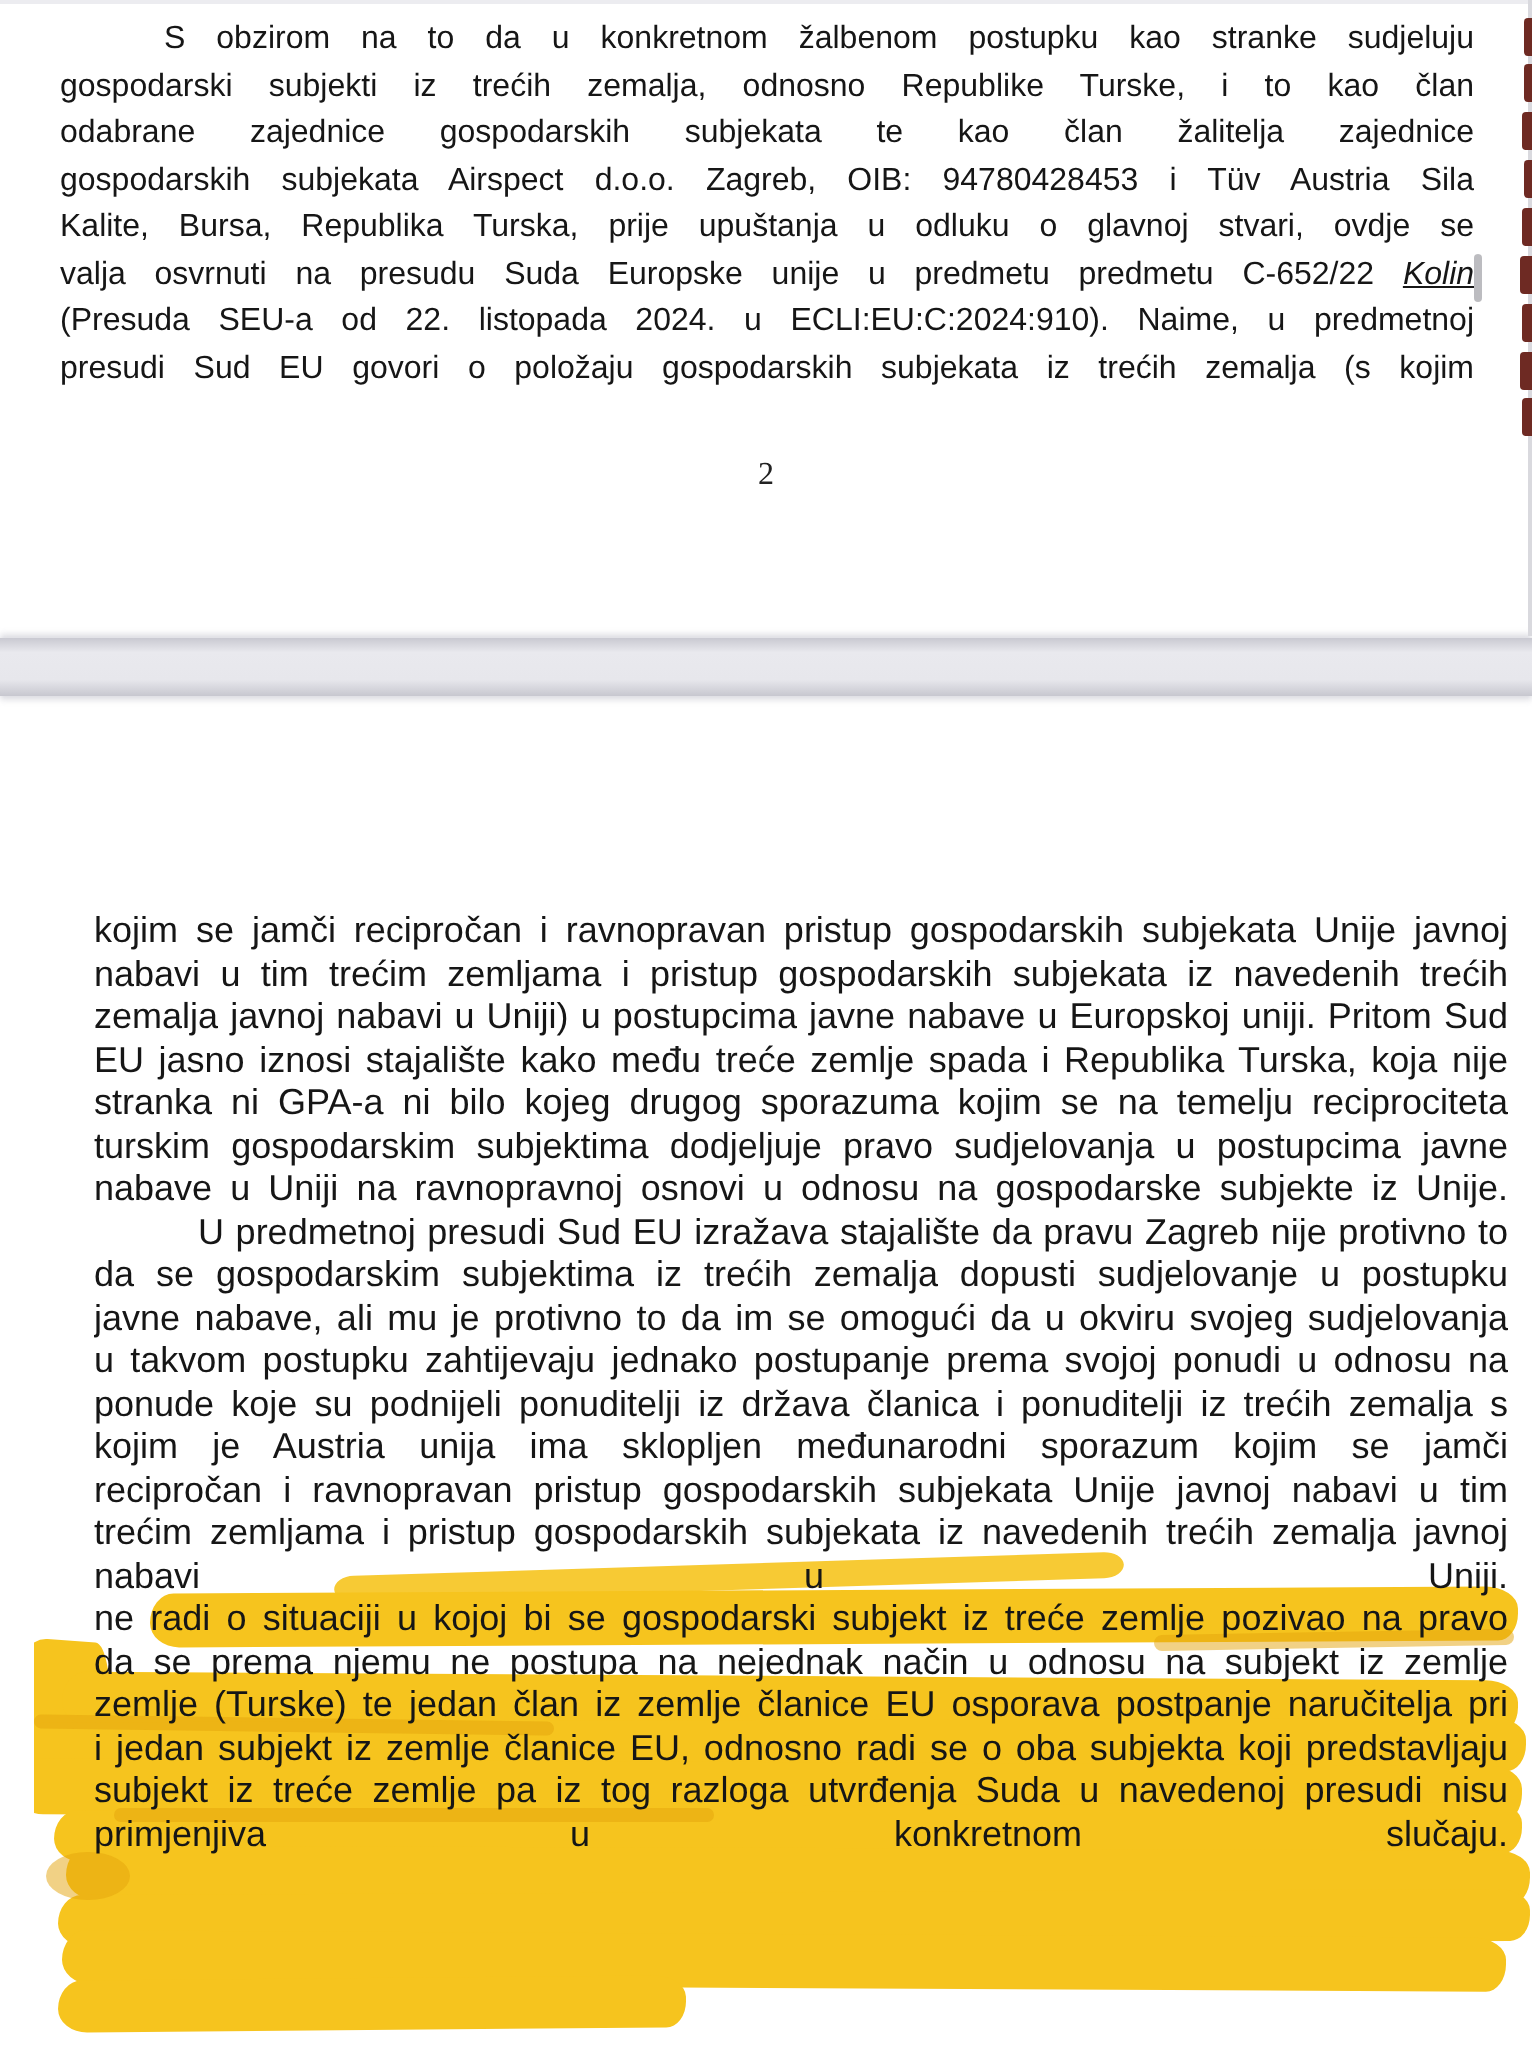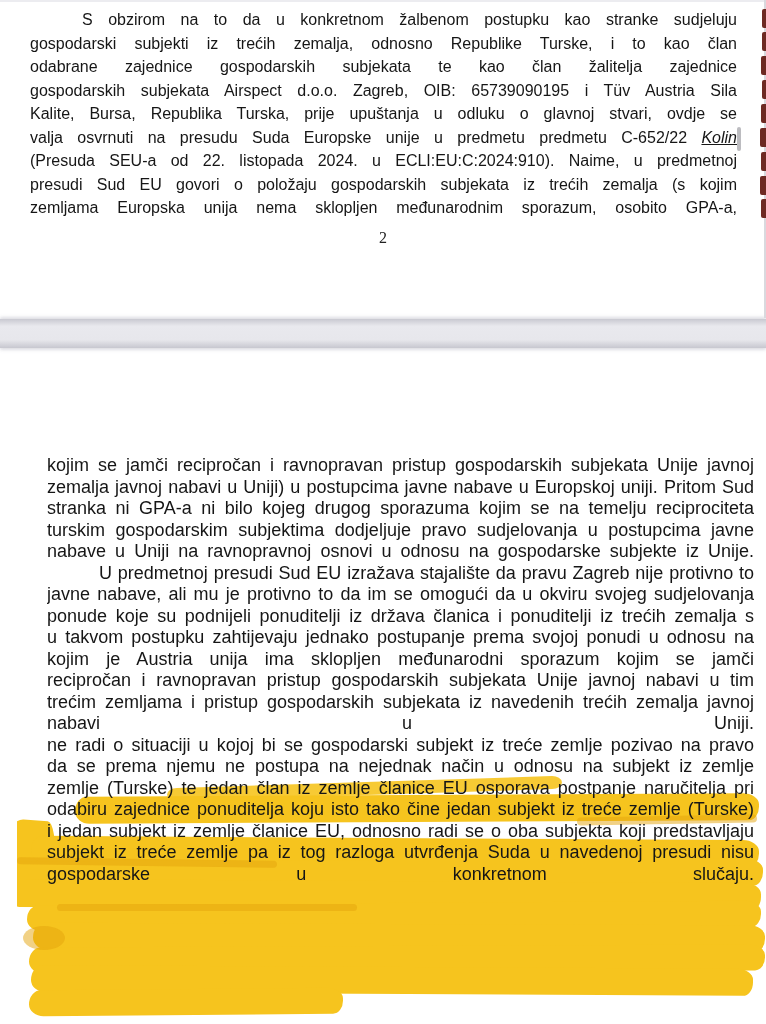--- a/index.html
+++ b/index.html
@@ -64,26 +64,25 @@
 <body>
 
 <div id="screen" style="--hl: #f6c41e; --hl2: #e4a30c; --mark: #6e2a23; color: rgb(22, 22, 22);">
   <div class="top-hairline"></div>
 
   <div>
     <div class="page1-text">
       <div class="p1line ind">S obzirom na to da u konkretnom žalbenom postupku kao stranke sudjeluju</div>
       <div class="p1line">gospodarski subjekti iz trećih zemalja, odnosno Republike Turske, i to kao član</div>
       <div class="p1line">odabrane zajednice gospodarskih subjekata te kao član žalitelja zajednice</div>
-      <div class="p1line">gospodarskih subjekata Airspect d.o.o. Zagreb, OIB: 65739090195 i Tüv Austria Sila</div>
+      <div class="p1line">gospodarskih subjekata Airspect d.o.o. Zagreb, OIB: 94780428453 i Tüv Austria Sila</div>
       <div class="p1line">Kalite, Bursa, Republika Turska, prije upuštanja u odluku o glavnoj stvari, ovdje se</div>
       <div class="p1line"><span>valja osvrnuti na presudu Suda Europske unije u predmetu predmetu C-652/22</span> <span class="italic">Kolin</span></div>
       <div class="p1line">(Presuda SEU-a od 22. listopada 2024. u ECLI:EU:C:2024:910). Naime, u predmetnoj</div>
       <div class="p1line">presudi Sud EU govori o položaju gospodarskih subjekata iz trećih zemalja (s kojim</div>
-      <div class="p1line">zemljama Europska unija nema sklopljen međunarodnim sporazum, osobito GPA-a,</div>
     </div>
     <div class="page-number">2</div>
 
     <div class="edge-line"></div>
     <div class="scan-mark" style="top:9px"></div>
     <div class="scan-mark" style="top:32px"></div>
     <div class="scan-mark" style="top:56px;width:5px"></div>
     <div class="scan-mark" style="top:80px"></div>
     <div class="scan-mark" style="top:104px;width:5px"></div>
     <div class="scan-mark" style="top:128px;width:6px"></div>
@@ -109,36 +108,38 @@
     <div class="hl" style="left:14px;top:619px;width:722px;height:27px;transform:rotate(.3deg)"></div>
     <div class="hl" style="left:12px;top:641px;width:314px;height:26px;transform:rotate(-.5deg)"></div>
 
     <div class="hl-accent" style="left:560px;top:468px;width:180px;height:8px;transform:rotate(-1deg)"></div>
     <div class="hl-accent" style="left:0px;top:511px;width:260px;height:7px;transform:rotate(.8deg)"></div>
     <div class="hl-accent" style="left:40px;top:556px;width:300px;height:7px"></div>
     <div class="hl-accent" style="left:6px;top:578px;width:42px;height:24px;border-radius:50%"></div>
 
     <div class="page2-text">
       <div class="p2line">kojim se jamči recipročan i ravnopravan pristup gospodarskih subjekata Unije javnoj</div>
+      <div class="p2line">nabavi u tim trećim zemljama i pristup gospodarskih subjekata iz navedenih trećih</div>
       <div class="p2line">zemalja javnoj nabavi u Uniji) u postupcima javne nabave u Europskoj uniji. Pritom Sud</div>
+      <div class="p2line">EU jasno iznosi stajalište kako među treće zemlje spada i Republika Turska, koja nije</div>
       <div class="p2line">stranka ni GPA-a ni bilo kojeg drugog sporazuma kojim se na temelju reciprociteta</div>
       <div class="p2line">turskim gospodarskim subjektima dodjeljuje pravo sudjelovanja u postupcima javne</div>
       <div class="p2line noj">nabave u Uniji na ravnopravnoj osnovi u odnosu na gospodarske subjekte iz Unije.</div>
 
       <div class="p2line ind">U predmetnoj presudi Sud EU izražava stajalište da pravu Zagreb nije protivno to</div>
+      <div class="p2line">da se gospodarskim subjektima iz trećih zemalja dopusti sudjelovanje u postupku</div>
       <div class="p2line">javne nabave, ali mu je protivno to da im se omogući da u okviru svojeg sudjelovanja</div>
+      <div class="p2line">u takvom postupku zahtijevaju jednako postupanje prema svojoj ponudi u odnosu na</div>
       <div class="p2line">ponude koje su podnijeli ponuditelji iz država članica i ponuditelji iz trećih zemalja s</div>
-      <div class="p2line">u takvom postupku zahtijevaju jednako postupanje prema svojoj ponudi u odnosu na</div>
       <div class="p2line">kojim je Austria unija ima sklopljen međunarodni sporazum kojim se jamči</div>
       <div class="p2line">recipročan i ravnopravan pristup gospodarskih subjekata Unije javnoj nabavi u tim</div>
       <div class="p2line">trećim zemljama i pristup gospodarskih subjekata iz navedenih trećih zemalja javnoj</div>
       <div class="p2line noj">nabavi u Uniji.</div>
 
       <div class="p2line">ne radi o situaciji u kojoj bi se gospodarski subjekt iz treće zemlje pozivao na pravo</div>
       <div class="p2line">da se prema njemu ne postupa na nejednak način u odnosu na subjekt iz zemlje</div>
       <div class="p2line">zemlje (Turske) te jedan član iz zemlje članice EU osporava postpanje naručitelja pri</div>
-      <div class="p2line">odabiru zajednice ponuditelja koju isto tako čine jedan subjekt iz treće zemlje (Turske)</div>
       <div class="p2line">i jedan subjekt iz zemlje članice EU, odnosno radi se o oba subjekta koji predstavljaju</div>
       <div class="p2line">subjekt iz treće zemlje pa iz tog razloga utvrđenja Suda u navedenoj presudi nisu</div>
-      <div class="p2line noj">gospodarske u konkretnom slučaju.</div>
+      <div class="p2line noj">primjenjiva u konkretnom slučaju.</div>
     </div>
   </div>
 </div>
 
 </body></html>

